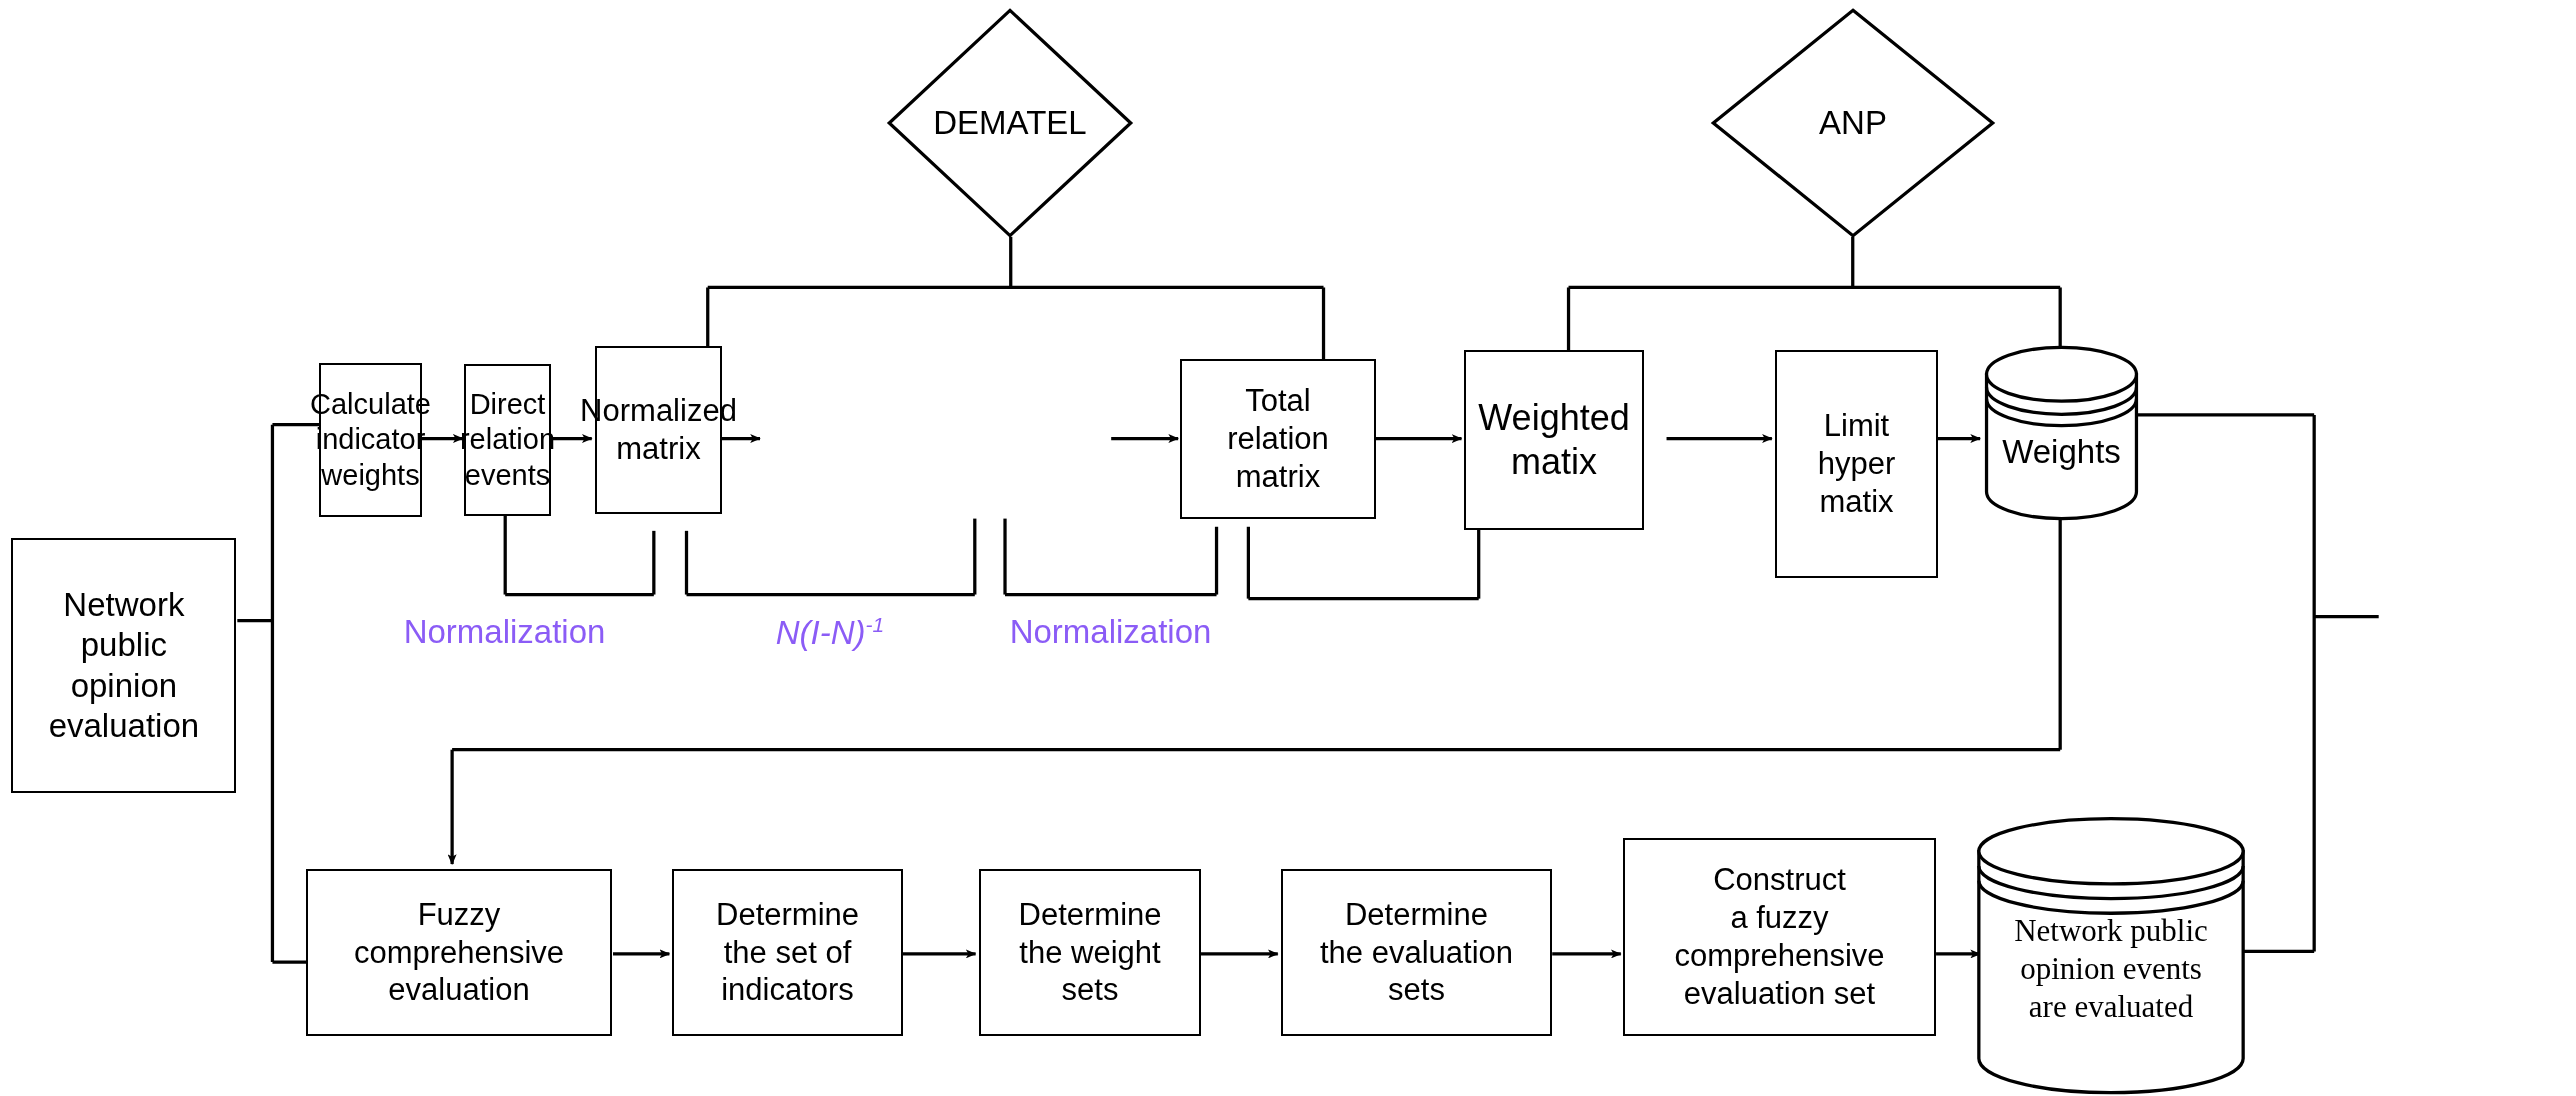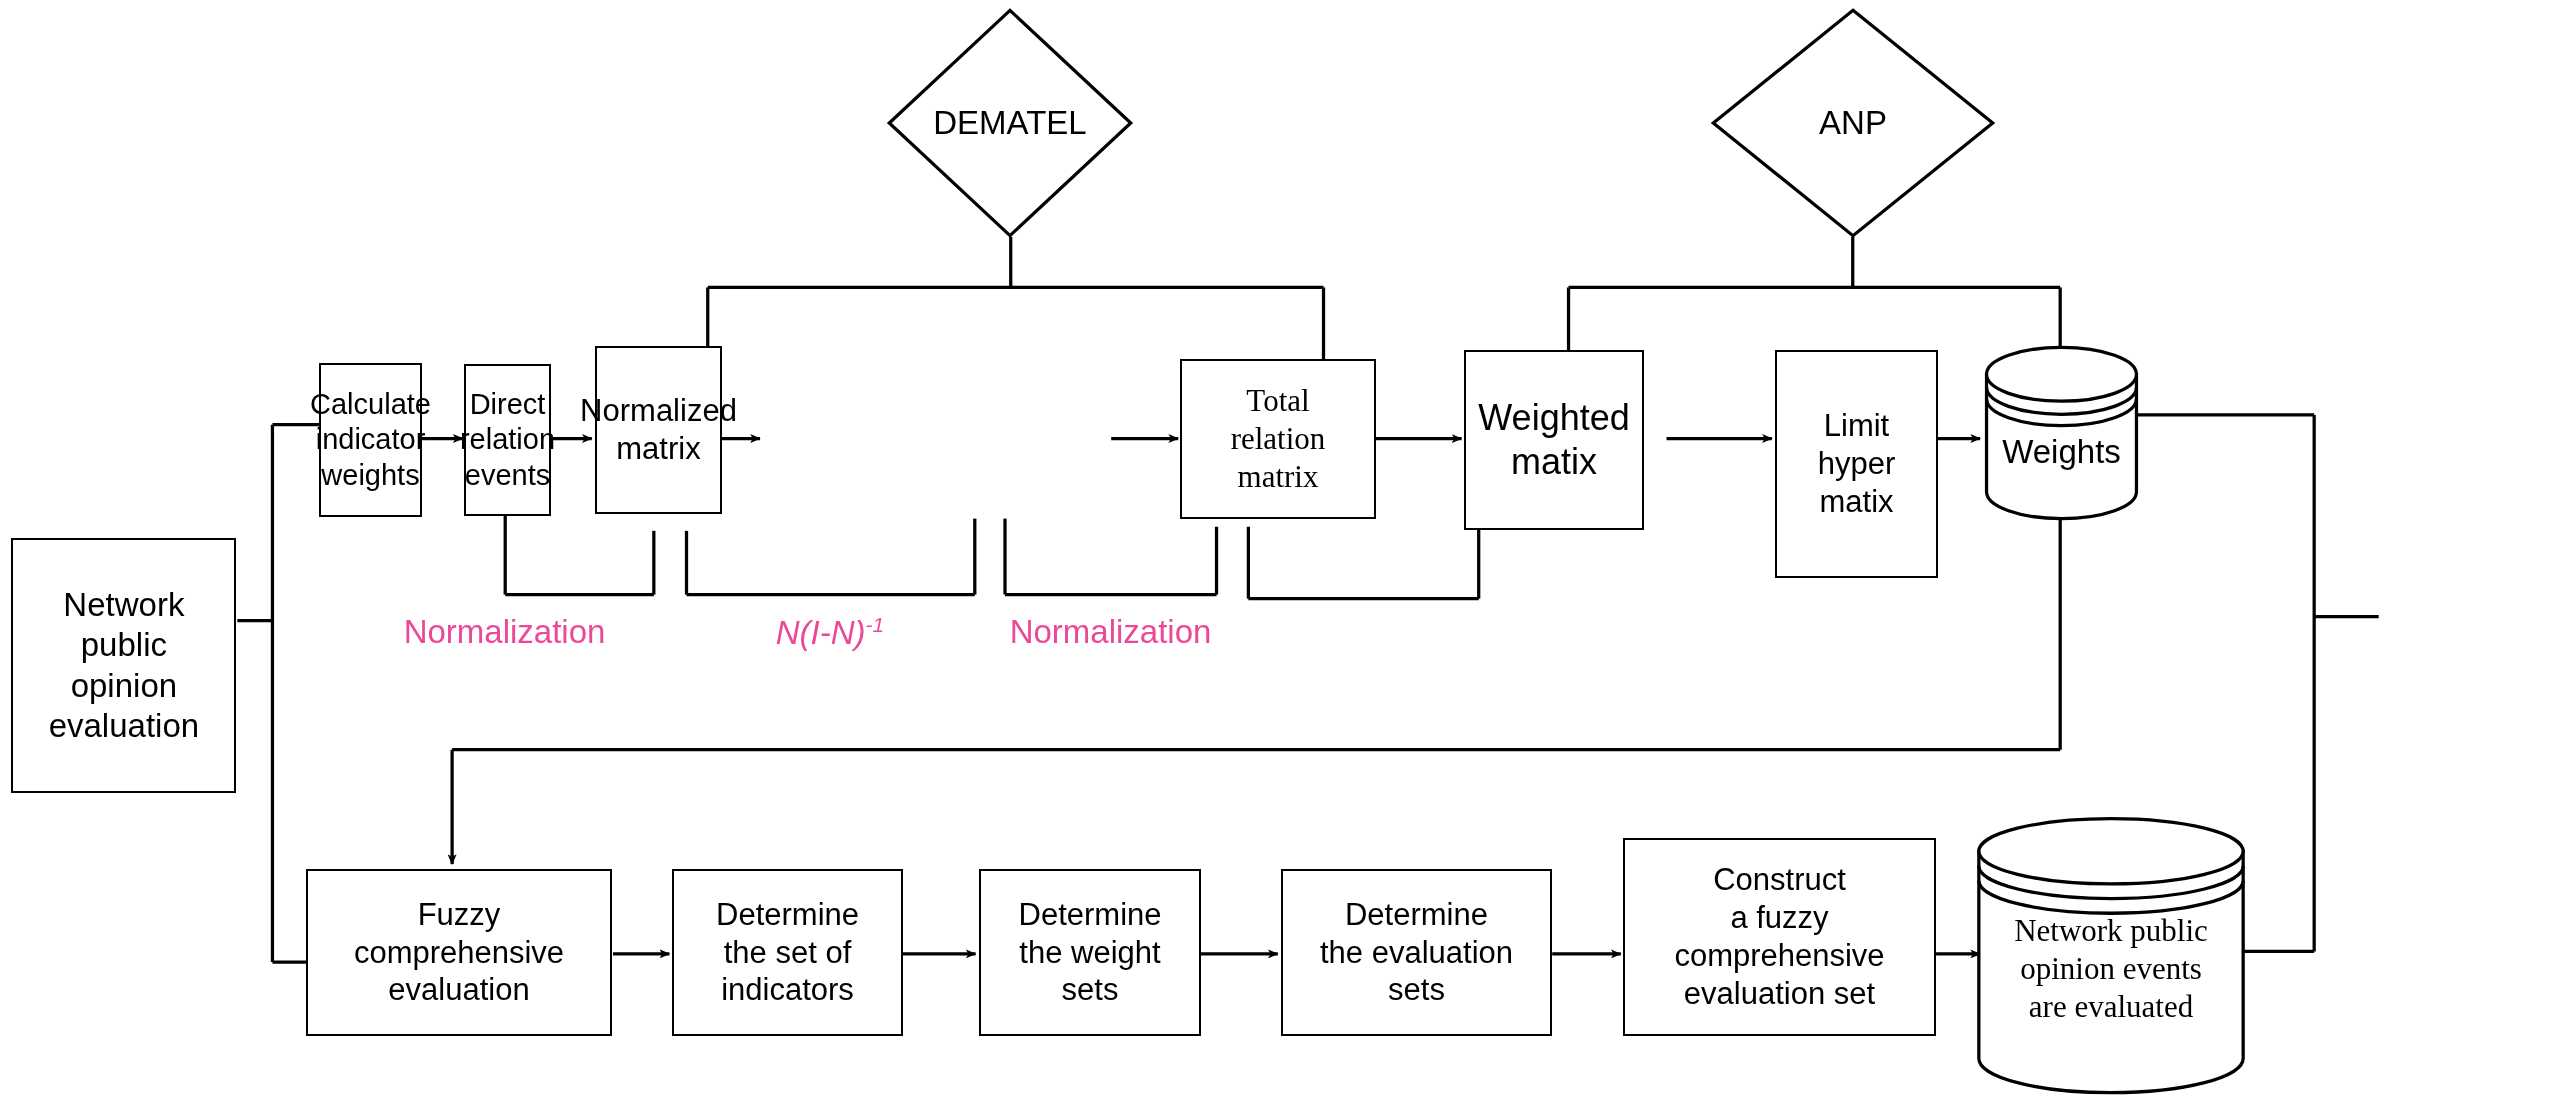--- a/index.html
+++ b/index.html
@@ -13,21 +13,21 @@
   .lbl{line-height:1.22;white-space:pre-line;}
 
   .diamond{position:absolute;display:flex;align-items:center;justify-content:center;}
   .diamond svg{position:absolute;left:0;top:0;}
   .diamond .dtxt{position:relative;z-index:2;}
 
   .cyl{position:absolute;}
   .cyl svg{position:absolute;left:0;top:0;}
   .cyl .ctxt{position:absolute;left:0;width:100%;text-align:center;z-index:2;}
 
-  .edgelabel{position:absolute;text-align:center;color:#ec4899;white-space:nowrap;}
+  .edgelabel{position:absolute;text-align:center;color:#8b5cf6;white-space:nowrap;}
   .italic{font-style:italic;}
   .serif{font-family:"Liberation Serif",serif;}
 </style>
 </head>
 <body>
 
 <div id="stage">
 
   <svg id="wires" viewBox="0 0 3153 1342" xmlns="http://www.w3.org/2000/svg">
     <defs>
@@ -126,21 +126,21 @@
     <span class="lbl">Direct
 relation
 events</span>
   </div>
 
   <div class="node boxnode" style="left:595px;top:346px;width:127px;height:168px;font-size:31px;">
     <span class="lbl">Normalized
 matrix</span>
   </div>
 
-  <div class="node boxnode" style="left:1180px;top:359px;width:196px;height:160px;font-size:31px;font-family:Liberation Serif, serif;">
+  <div class="node boxnode" style="left:1180px;top:359px;width:196px;height:160px;font-size:31px;">
     <span class="lbl">Total
 relation
 matrix</span>
   </div>
 
   <div class="node boxnode" style="left:1464px;top:350px;width:180px;height:180px;font-size:36px;">
     <span class="lbl">Weighted
 matix</span>
   </div>
 

